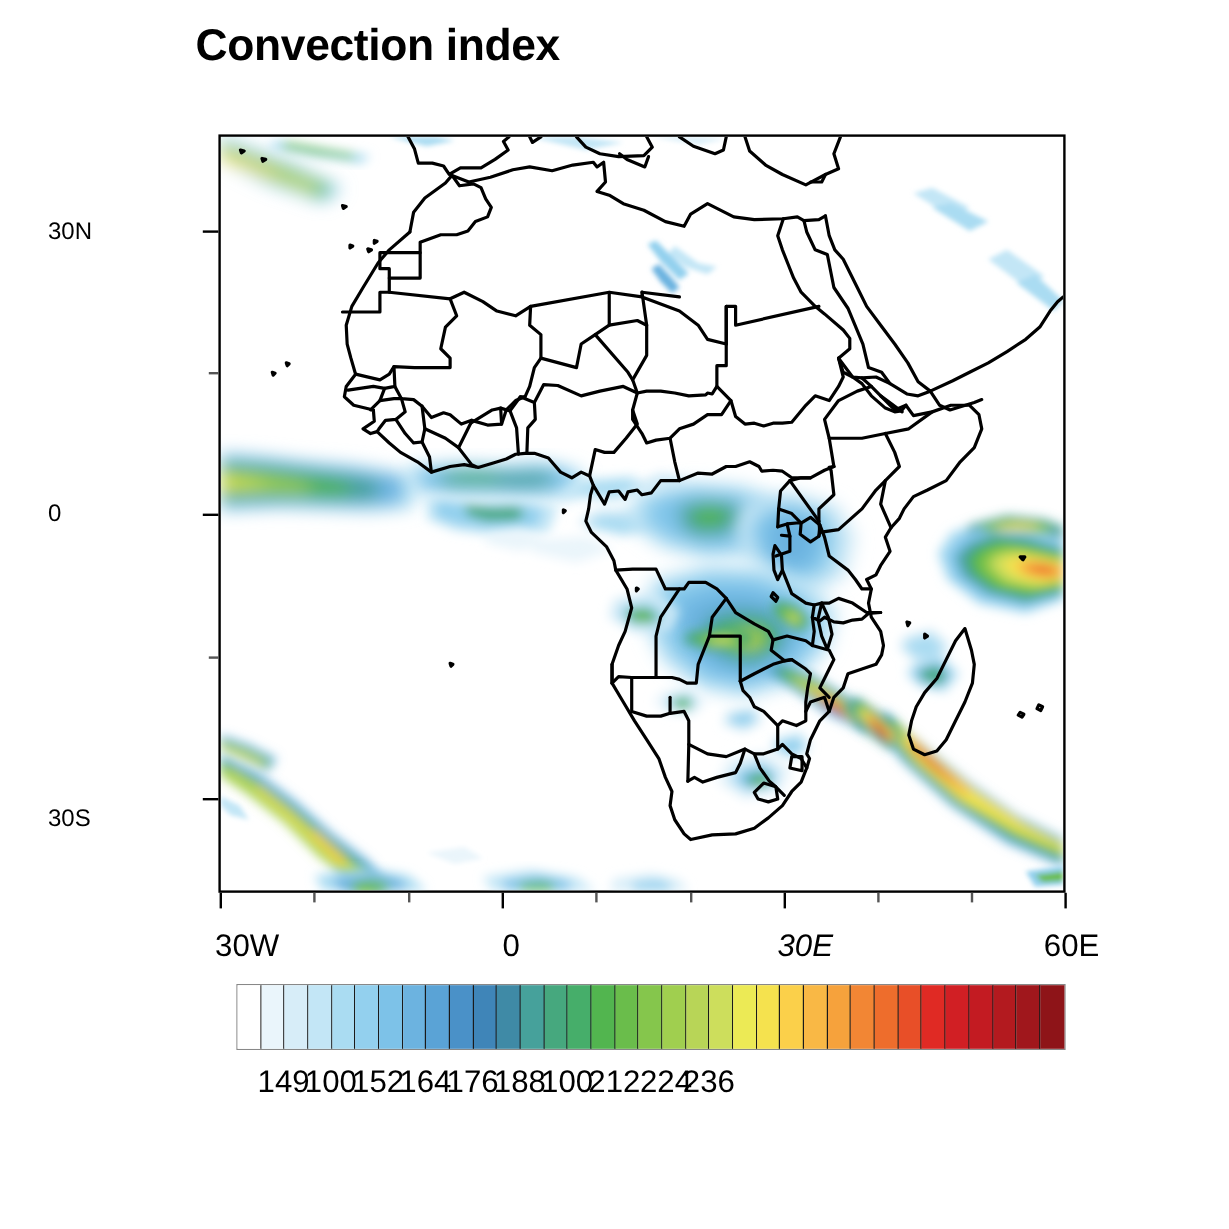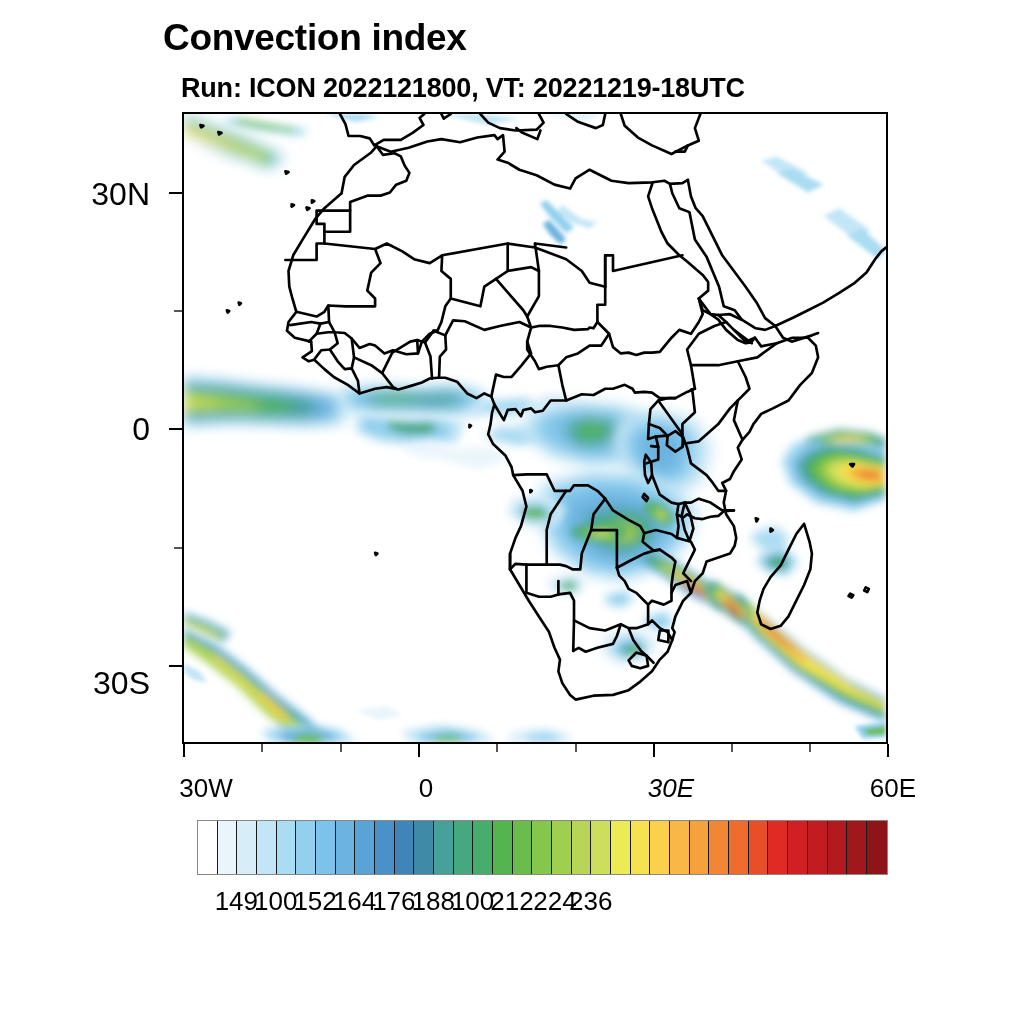--- a/index.html
+++ b/index.html
@@ -21,40 +21,39 @@
   #mapclip svg{display:block;width:100%;height:100%;}
 
   
   .tickv{position:absolute;background:#000;width:2px;}
   .tickh{position:absolute;background:#000;height:2px;}
   .tick-major-v{height:13px;}
   .tick-minor-v{height:8px;background:#555;}
   .tick-major-h{width:13px;}
   .tick-minor-h{width:8px;background:#555;}
 
-  .ylab{position:absolute;font-size:32px;font-weight:normal;text-align:right;
+  .ylab{position:absolute;font-size:20px;font-weight:normal;text-align:left;
         white-space:nowrap;transform:translateY(-50%);}
   .xlab{position:absolute;font-size:26px;font-weight:normal;white-space:nowrap;
         transform:translateX(-50%);}
 
   
   #cbar{position:absolute;left:197px;top:820px;height:53px;display:flex;
         border:1px solid #888;box-sizing:content-box;}
   #cbar .cell{height:100%;border-right:1px solid #1a1a1a;box-sizing:border-box;}
   #cbar .cell:last-child{border-right:none;}
   .cblab{position:absolute;font-size:26px;white-space:nowrap;
          transform:translateX(-50%);top:886px;}
 </style>
 </head>
 <body>
 
 <div id="stage">
 
   <div id="title">Convection index</div>
-  <div id="subtitle">Run: ICON 2022121800,  VT: 20221219-18UTC</div>
 
   <div id="mapframe">
     <div id="mapclip">
       <svg viewBox="-30 -40 90 80" preserveAspectRatio="none">
         <defs>
 
           <filter id="s1" x="-30%" y="-30%" width="160%" height="160%">
             <feGaussianBlur stdDeviation="0.9"></feGaussianBlur>
           </filter>
           <filter id="s2" x="-30%" y="-30%" width="160%" height="160%">

